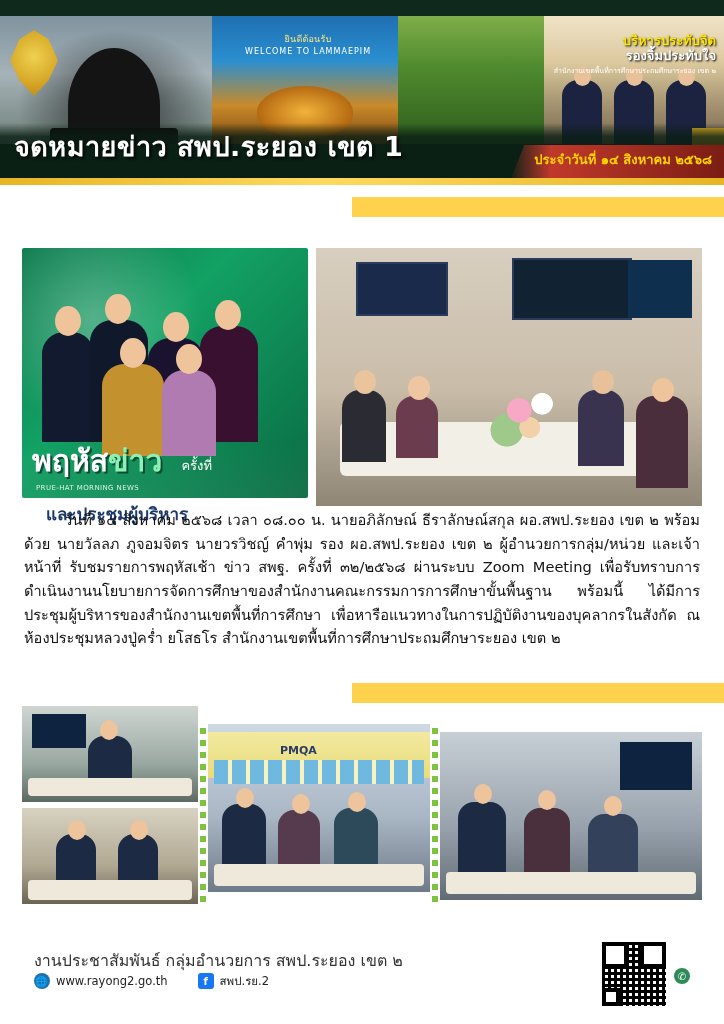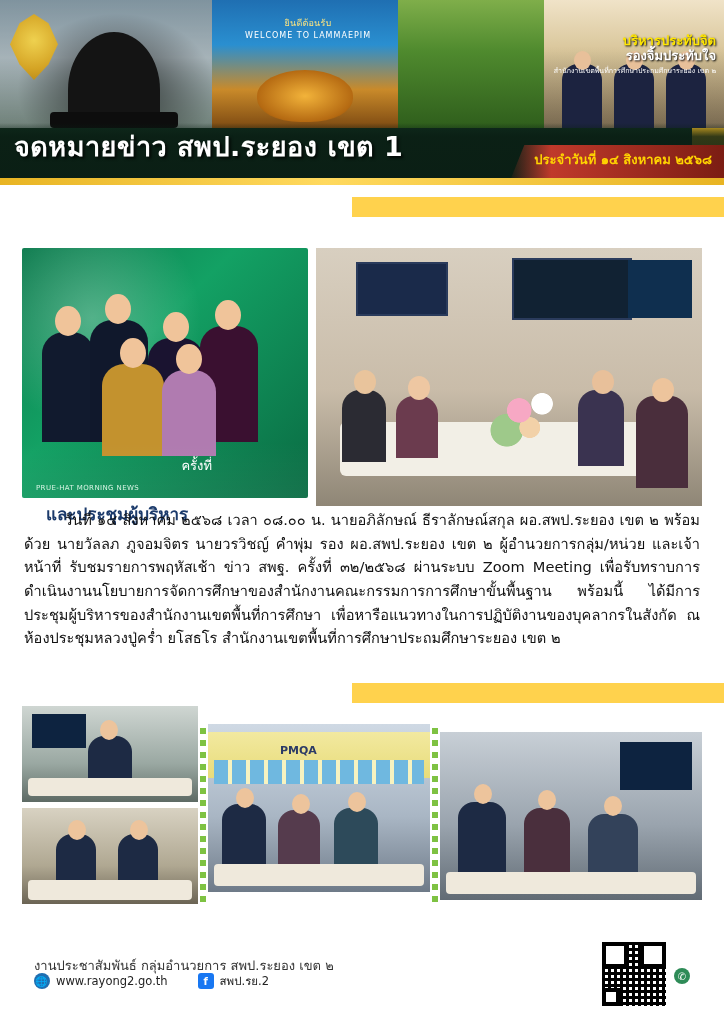--- a/index.html
+++ b/index.html
@@ -20,21 +20,21 @@
     left: 0; top: 0;
     width: 724px; height: 185px;
     background: #0f2a1c;
     overflow: hidden;
   }
   .hdr-photos {
     position: absolute; left: 0; top: 0;
     width: 724px; height: 128px;
     display: flex;
   }
-  .hdr-photo { position: relative; overflow: hidden; height: 128px; }
+  .hdr-photo { position: relative; overflow: hidden; height: 128px; margin-top: 16px; }
   .hdr-photo.p1 { width: 212px;
     background:
       radial-gradient(ellipse at 55% 70%, rgba(0,0,0,.75) 0%, rgba(0,0,0,.2) 60%),
       linear-gradient(180deg,#9fb8c6 0%, #cfdfe6 45%, #8aa096 100%);
   }
   .hdr-photo.p2 { width: 186px;
     background:
       linear-gradient(180deg,#1f6fb2 0%, #2a8fd0 35%, #c98a2a 70%, #7d4a12 100%);
   }
   .hdr-photo.p3 { width: 146px;
@@ -227,21 +227,21 @@
   .g-head { position:absolute; width:18px; height:20px; border-radius:50%; background:#edc49c;}
   .g-table { position:absolute; background:#efe9dc; border-radius:4px;}
   .pmqa-band { position:absolute; left:0; top:8px; width:222px; height:46px;
     background: linear-gradient(180deg,#f2e9a0 0%, #e8dc7a 100%); }
   .pmqa-label { position:absolute; left: 72px; top: 12px; font-size: 11px; font-weight:700; color:#2b3a66;}
   .pmqa-grid { position:absolute; left: 6px; top: 28px; width: 210px; height: 24px;
     background: repeating-linear-gradient(90deg,#6fb8e0 0 14px,#f7f3c0 14px 18px);}
 
   
   .footer { position: absolute; left: 0; top: 940px; width: 724px; height: 84px; background:#fff; }
-  .f-line1 { position:absolute; left: 34px; top: 15px; font-size: 13px; color:#333; }
+  .f-line1 { position:absolute; left: 34px; top: 8px; font-size: 16px; color:#333; }
   .f-row { position:absolute; left: 34px; top: 32px; display: flex; align-items: center; gap: 6px; }
   .f-ic { width: 16px; height: 16px; border-radius: 50%; display:inline-flex; align-items:center; justify-content:center;
           color:#fff; font-size: 10px; font-weight: 700; }
   .f-globe { background: #1f6fb2; }
   .f-fb { background: #1877f2; border-radius: 3px; }
   .f-txt { font-size: 11.5px; color:#222; }
   .f-gap { width: 18px; }
   .qr {
     position:absolute; right: 58px; top: 2px; width: 64px; height: 64px;
     background:
@@ -322,20 +322,21 @@
       <div class="fg e"></div>
       <div class="fg f"></div>
       <div class="hd a"></div>
       <div class="hd b"></div>
       <div class="hd c"></div>
       <div class="hd d"></div>
       <div class="hd e"></div>
       <div class="hd f"></div>
     </div>
     <div class="footer-band"></div>
+    <div class="word"><span>พฤหัส</span><span class="grn">ข่าว</span></div>
     <div class="sub">PRUE-HAT MORNING NEWS</div>
     <div class="round">ครั้งที่</div>
   </div>
 
   <div class="poster-caption">และประชุมผู้บริหาร</div>
 
   <div class="photo-meeting">
     <div class="pm-screen"></div>
     <div class="pm-screen2"></div>
     <div class="pm-screen3"></div>

